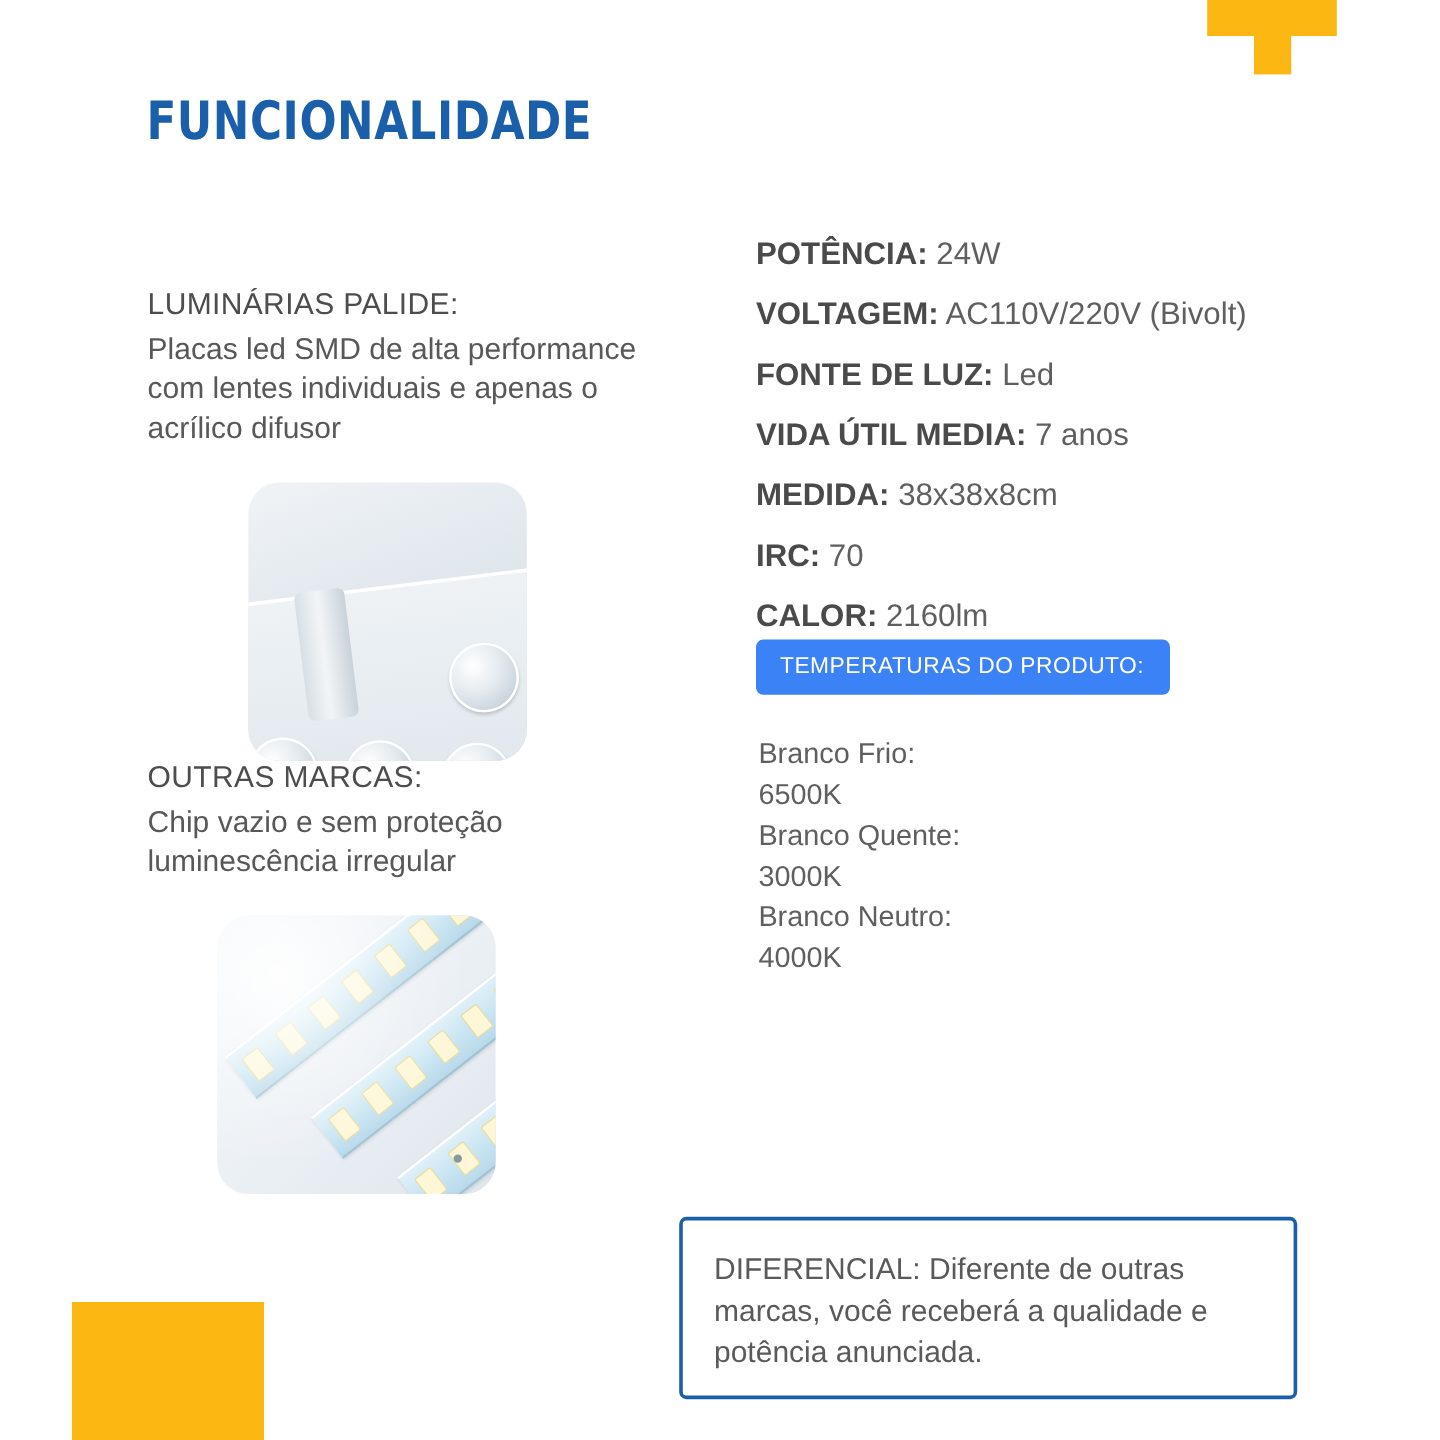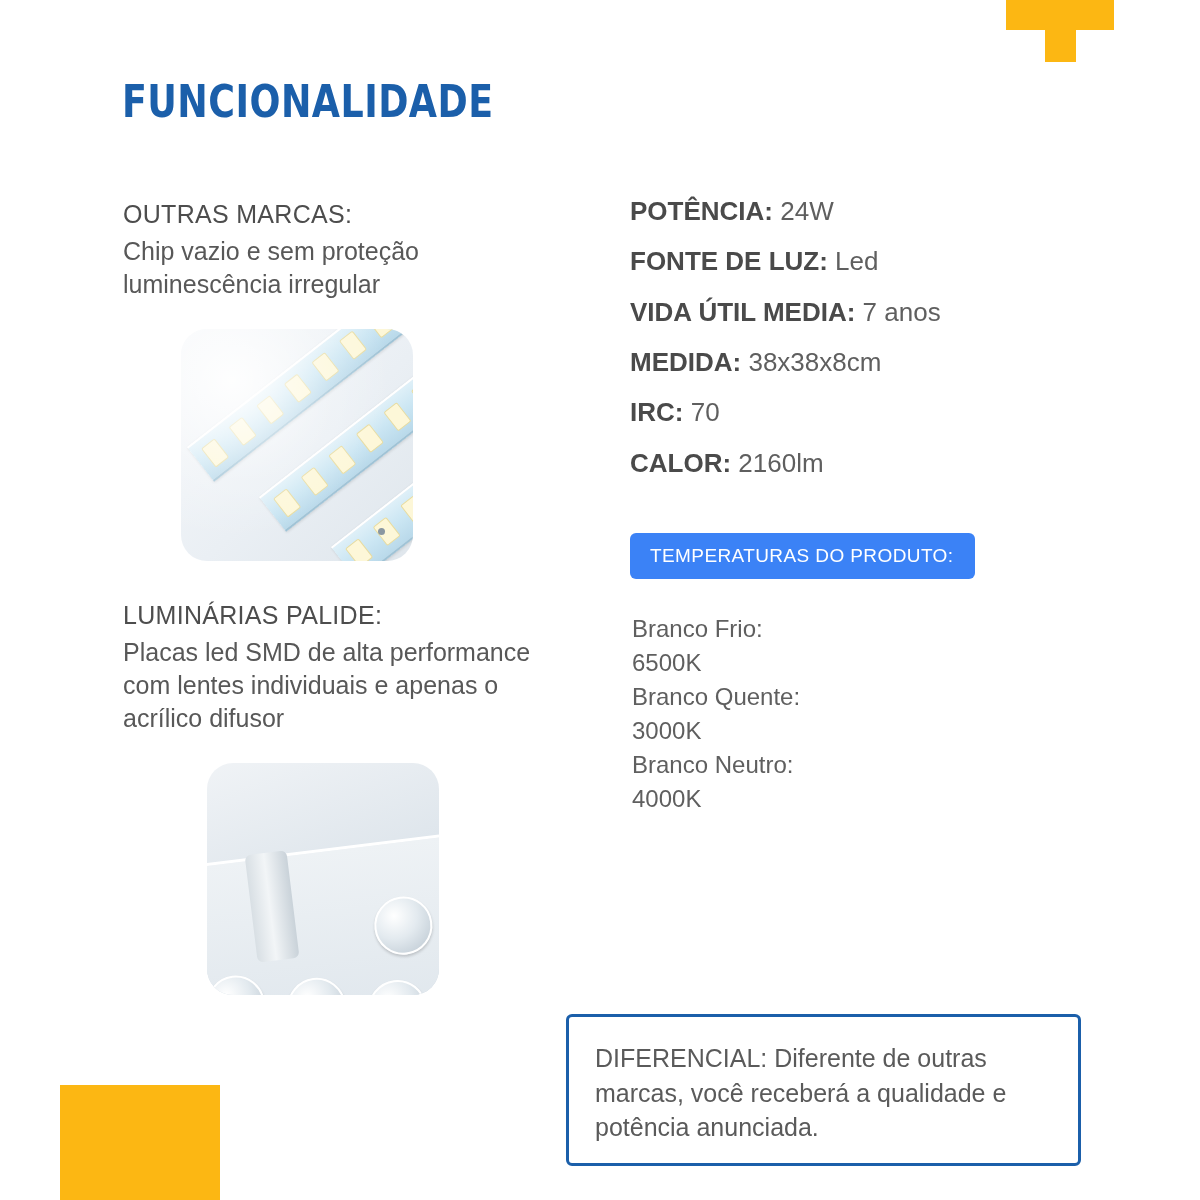--- a/index.html
+++ b/index.html
@@ -257,79 +257,83 @@
 <div class="corner-plus">
   <div class="bar-h"></div>
   <div class="bar-v"></div>
 </div>
 
 <div class="page-title">FUNCIONALIDADE</div>
 
 <div class="left-col">
 
   <div>
-    <p class="blk-heading">OUTRAS MARCAS:</p>
-    <p class="blk-body">Chip vazio e sem proteção luminescência irregular</p>
-
-    <div class="photo photo-1">
-      <div class="strip s1">
-        <div class="leds">
-            <i></i>
-            <i></i>
-            <i></i>
-            <i></i>
-            <i></i>
-            <i></i>
-            <i></i>
-          </div>
-      </div>
-      <div class="strip s2">
-        <div class="leds">
-            <i></i>
-            <i></i>
-            <i></i>
-            <i></i>
-            <i></i>
-            <i></i>
-          </div>
-      </div>
-      <div class="strip s3">
-        <div class="leds">
-            <i></i>
-            <i></i>
-            <i></i>
-          </div>
-      </div>
-      <div class="gloss"></div>
-      <div class="dot"></div>
-    </div>
-  </div>
-
-  <div>
     <p class="blk-heading" style="margin-top:40px;">LUMINÁRIAS PALIDE:</p>
     <p class="blk-body">Placas led SMD de alta performance com lentes individuais e apenas o acrílico difusor</p>
 
     <div class="photo photo-2">
       <div class="plate">
         <div class="tube"></div>
         <div class="lens l1"></div>
         <div class="lens l2"></div>
         <div class="lens l3"></div>
         <div class="lens l4"></div>
 
       </div>
     </div>
   </div>
 
+  <div>
+    <p class="blk-heading">OUTRAS MARCAS:</p>
+    <p class="blk-body">Chip vazio e sem proteção luminescência irregular</p>
+
+    <div class="photo photo-1">
+      <div class="strip s1">
+        <div class="leds">
+            <i></i>
+            <i></i>
+            <i></i>
+            <i></i>
+            <i></i>
+            <i></i>
+            <i></i>
+          </div>
+      </div>
+      <div class="strip s2">
+        <div class="leds">
+            <i></i>
+            <i></i>
+            <i></i>
+            <i></i>
+            <i></i>
+            <i></i>
+          </div>
+      </div>
+      <div class="strip s3">
+        <div class="leds">
+            <i></i>
+            <i></i>
+            <i></i>
+          </div>
+      </div>
+      <div class="gloss"></div>
+      <div class="dot"></div>
+    </div>
+  </div>
+
 </div>
 
 <div class="spec-list">
   <div class="spec-row">
     <span class="k">POTÊNCIA:</span>
     <span class="v">24W</span>
+  </div>
+  <div class="spec-row">
+    <span class="k">VOLTAGEM:</span>
+    <span class="v">AC110V/220V (Bivolt)</span>
   </div>
   <div class="spec-row">
     <span class="k">FONTE DE LUZ:</span>
     <span class="v">Led</span>
   </div>
   <div class="spec-row">
     <span class="k">VIDA ÚTIL MEDIA:</span>
     <span class="v">7 anos</span>
   </div>
   <div class="spec-row">

